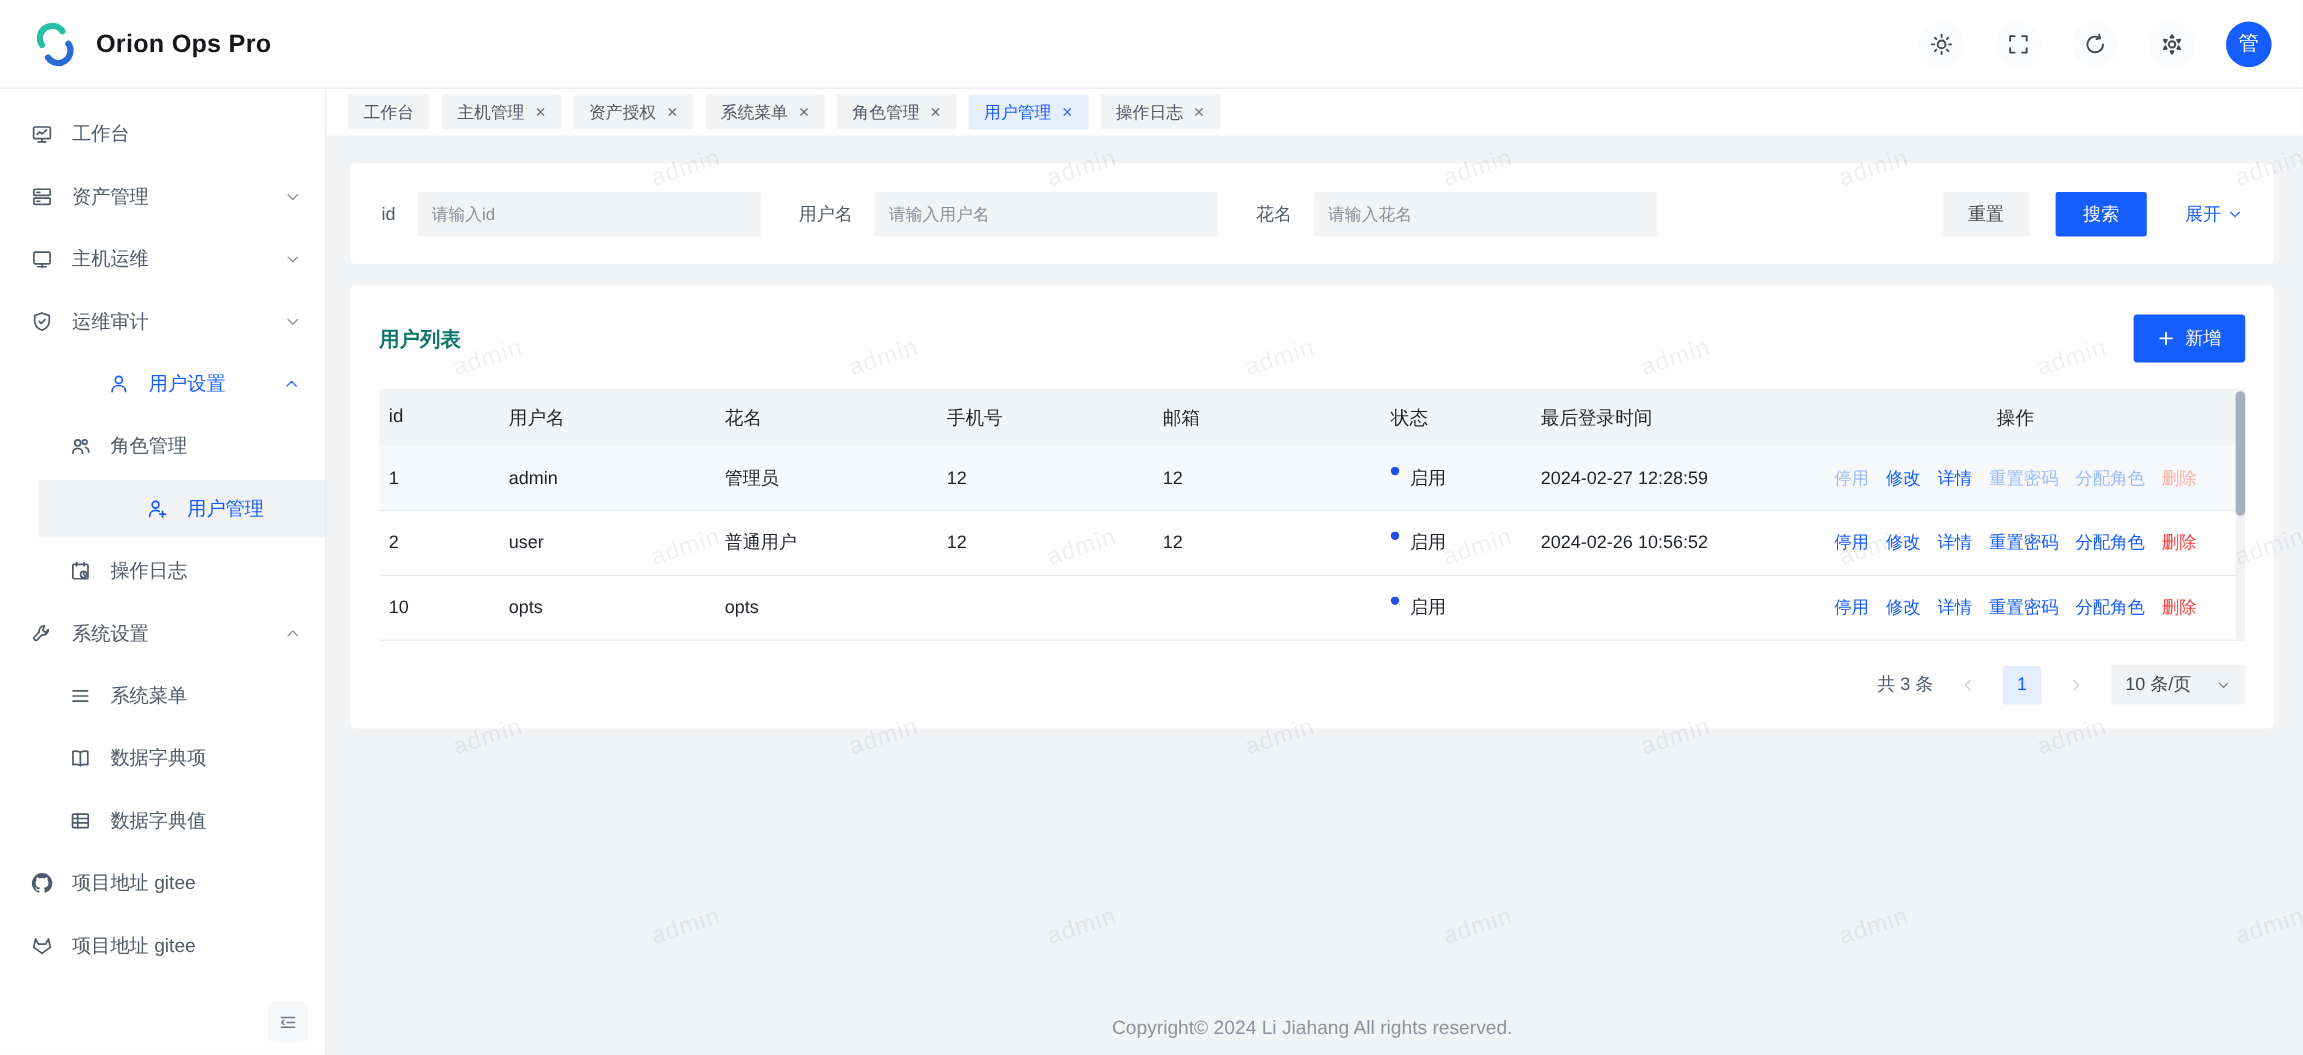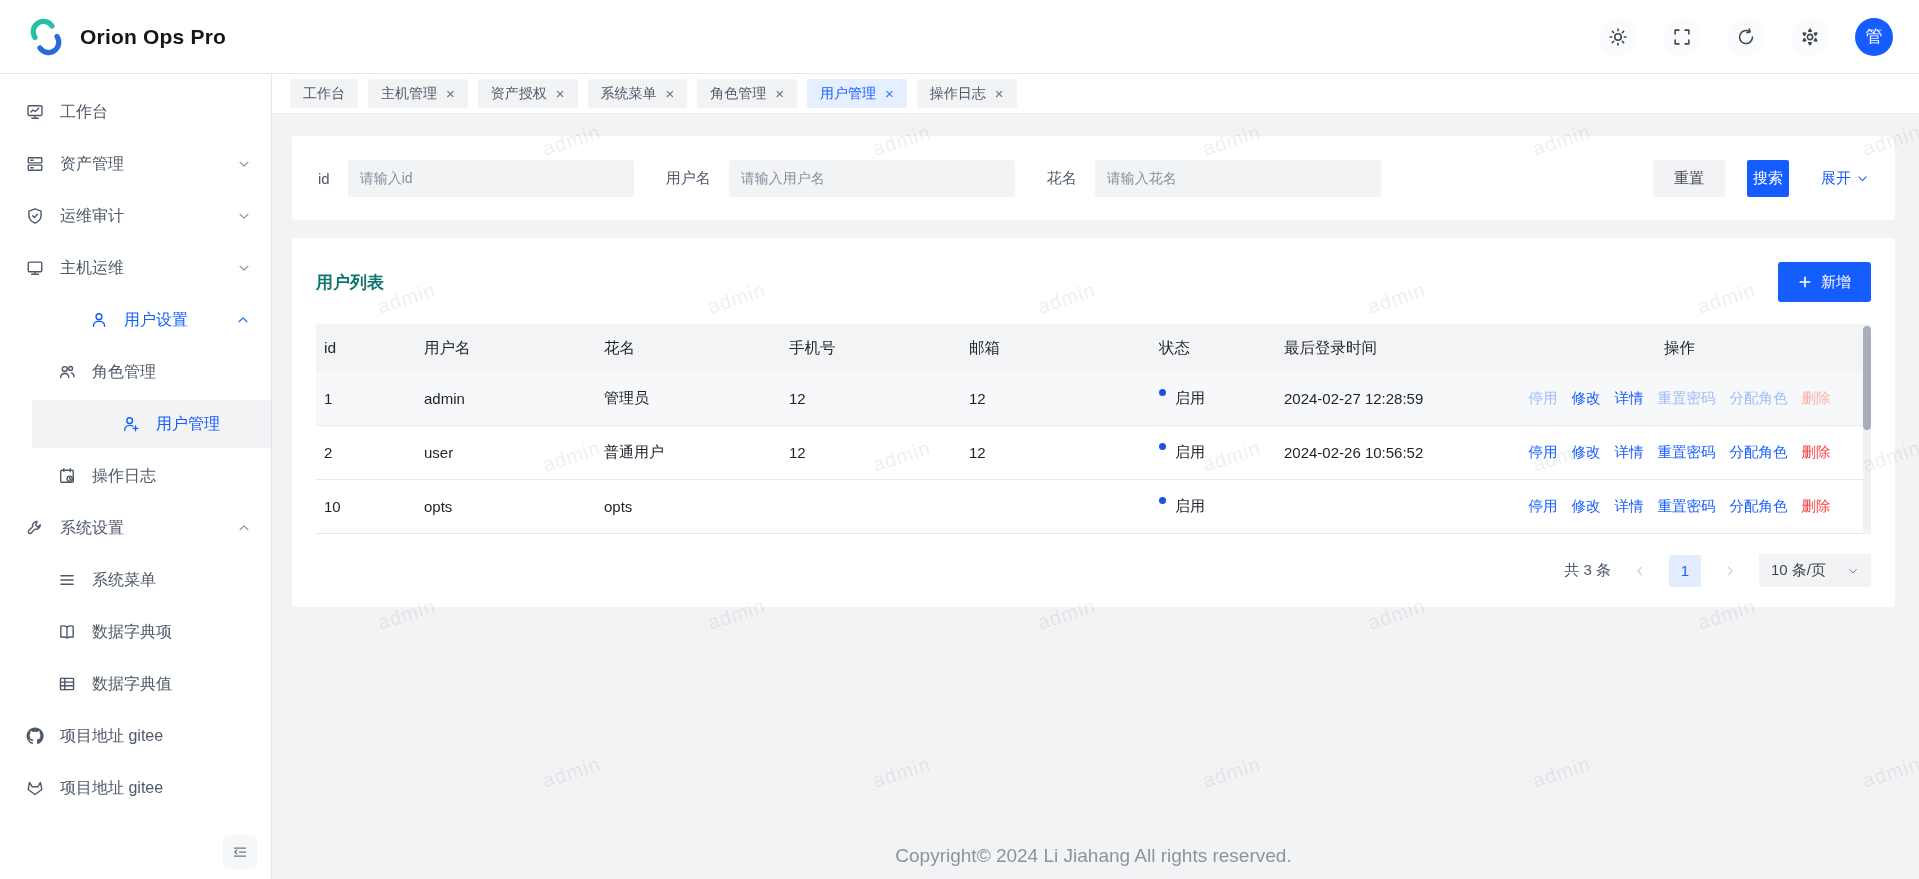--- a/index.html
+++ b/index.html
@@ -43,21 +43,21 @@
 
   
   .search-card { height:84px; display:flex; align-items:center; padding:0 26px; flex:none; }
   .s-field { display:flex; align-items:center; margin-right:32px; }
   .s-field label { font-size:15px; color:#4e5969; margin-right:18px; white-space:nowrap; }
   .s-field input { width:286px; height:37px; background:#f2f3f5; border:none; border-radius:2px; padding:0 12px; font-size:14px; color:#1d2129; font-family:inherit; outline:none; }
   .s-field input::placeholder { color:#86909c; }
   .search-actions { margin-left:auto; display:flex; align-items:center; gap:22px; }
   .btn { height:37px; border:none; border-radius:2px; font-size:15px; font-family:inherit; cursor:pointer; display:inline-flex; align-items:center; justify-content:center; }
   .btn-secondary { background:#f2f3f5; color:#42464d; padding:0 21px; }
-  .btn-primary { background:#165dff; color:#fff; padding:0 6px; }
+  .btn-primary { background:#165dff; color:#fff; padding:0 23px; }
   .link-expand { display:inline-flex; align-items:center; gap:5px; color:#165dff; font-size:15px; background:none; border:none; cursor:pointer; font-family:inherit; margin-left:10px; }
   .link-expand .icon { width:13px; height:13px; }
 
   
   .list-card { margin-top:18px; padding:24px 24px 20px; flex:none; position:relative; }
   .card-head { display:flex; align-items:center; justify-content:space-between; margin-bottom:22px; }
   .card-title { font-size:17px; font-weight:700; color:#0f766e; }
   .btn-add { height:40px; padding:0 20px; border-radius:3px; gap:9px; font-size:15px; }
   .btn-add .icon { width:14px; height:14px; }
 
@@ -83,21 +83,21 @@
   .pg-arrow { width:26px; height:26px; display:flex; align-items:center; justify-content:center; color:#c9cdd4; cursor:default; }
   .pg-arrow .icon { width:14px; height:14px; }
   .pg-page { width:32px; height:32px; border-radius:2px; background:#e3edfd; color:#165dff; font-size:15px; display:flex; align-items:center; justify-content:center; cursor:pointer; }
   .pg-size { height:33px; min-width:112px; padding:0 12px; background:#f2f3f5; border-radius:2px; color:#42464d; font-size:15px; display:flex; align-items:center; gap:14px; cursor:pointer; }
   .pg-size .icon { width:12px; height:12px; color:#6b7280; margin-left:auto; }
 
   
   .page-footer { margin-top:auto; padding-bottom:12px; flex:none; }
   .footer-links { display:flex; justify-content:center; gap:40px; }
   .footer-links a { color:#2457f0; font-size:16px; text-decoration:none; cursor:pointer; }
-  .copyright { text-align:center; color:#8d939e; font-size:19px; margin-top:15px; }
+  .copyright { text-align:center; color:#8d939e; font-size:16px; margin-top:15px; }
 
   
   .watermark { position:absolute; inset:0; overflow:hidden; pointer-events:none; z-index:50; }
   .watermark span { position:absolute; font-size:20px; color:rgba(40,45,60,0.08); transform:rotate(-18deg); letter-spacing:1px; }
 </style>
 </head>
 <body>
 
 <header class="topbar">
   <div class="brand">
@@ -180,40 +180,40 @@
         <span>资产管理</span>
         <span class="icon chevron">
           <svg viewBox="0 0 16 16">
             <polyline points="3.5,6 8,10.5 12.5,6"></polyline>
           </svg>
         </span>
       </div>
       <div class="side-item">
         <span class="icon">
           <svg viewBox="0 0 16 16">
-            <path d="M8 1.6 L13.4 3.6 V7.4 C13.4 10.8 11.2 13.2 8 14.4 C4.8 13.2 2.6 10.8 2.6 7.4 V3.6 Z"></path>
-            <polyline points="5.9,7.8 7.4,9.3 10.2,6.5"></polyline>
-          </svg>
-        </span>
-        <span>运维审计</span>
-        <span class="icon chevron">
-          <svg viewBox="0 0 16 16">
-            <polyline points="3.5,6 8,10.5 12.5,6"></polyline>
-          </svg>
-        </span>
-      </div>
-      <div class="side-item">
-        <span class="icon">
-          <svg viewBox="0 0 16 16">
             <rect x="2" y="2.8" width="12" height="8.6" rx="1"></rect>
             <line x1="8" y1="11.4" x2="8" y2="13.6"></line>
             <line x1="5" y1="13.6" x2="11" y2="13.6"></line>
           </svg>
         </span>
         <span>主机运维</span>
+        <span class="icon chevron">
+          <svg viewBox="0 0 16 16">
+            <polyline points="3.5,6 8,10.5 12.5,6"></polyline>
+          </svg>
+        </span>
+      </div>
+      <div class="side-item">
+        <span class="icon">
+          <svg viewBox="0 0 16 16">
+            <path d="M8 1.6 L13.4 3.6 V7.4 C13.4 10.8 11.2 13.2 8 14.4 C4.8 13.2 2.6 10.8 2.6 7.4 V3.6 Z"></path>
+            <polyline points="5.9,7.8 7.4,9.3 10.2,6.5"></polyline>
+          </svg>
+        </span>
+        <span>运维审计</span>
         <span class="icon chevron">
           <svg viewBox="0 0 16 16">
             <polyline points="3.5,6 8,10.5 12.5,6"></polyline>
           </svg>
         </span>
       </div>
       <div class="side-item active">
         <span class="icon">
           <svg viewBox="0 0 16 16">
             <circle cx="8" cy="5" r="2.6"></circle>

